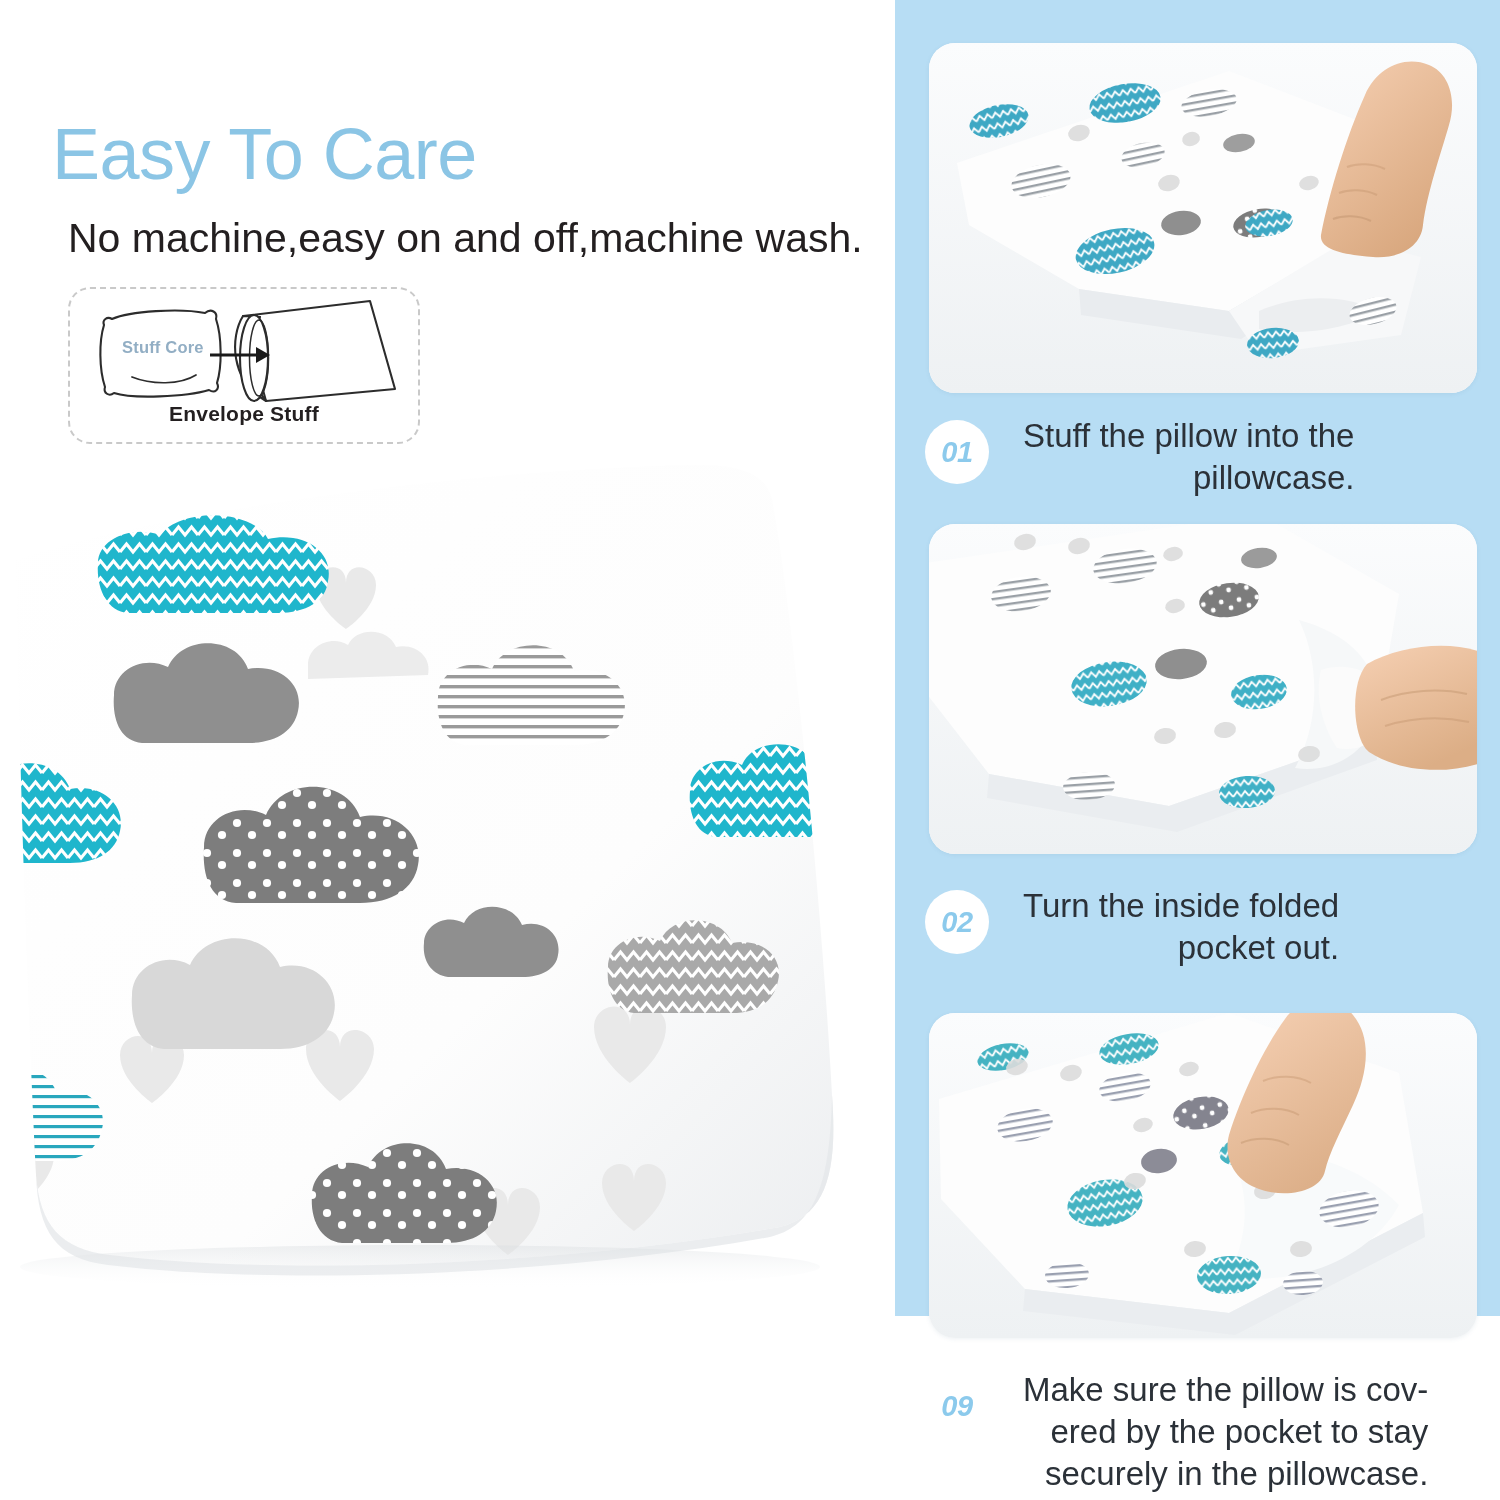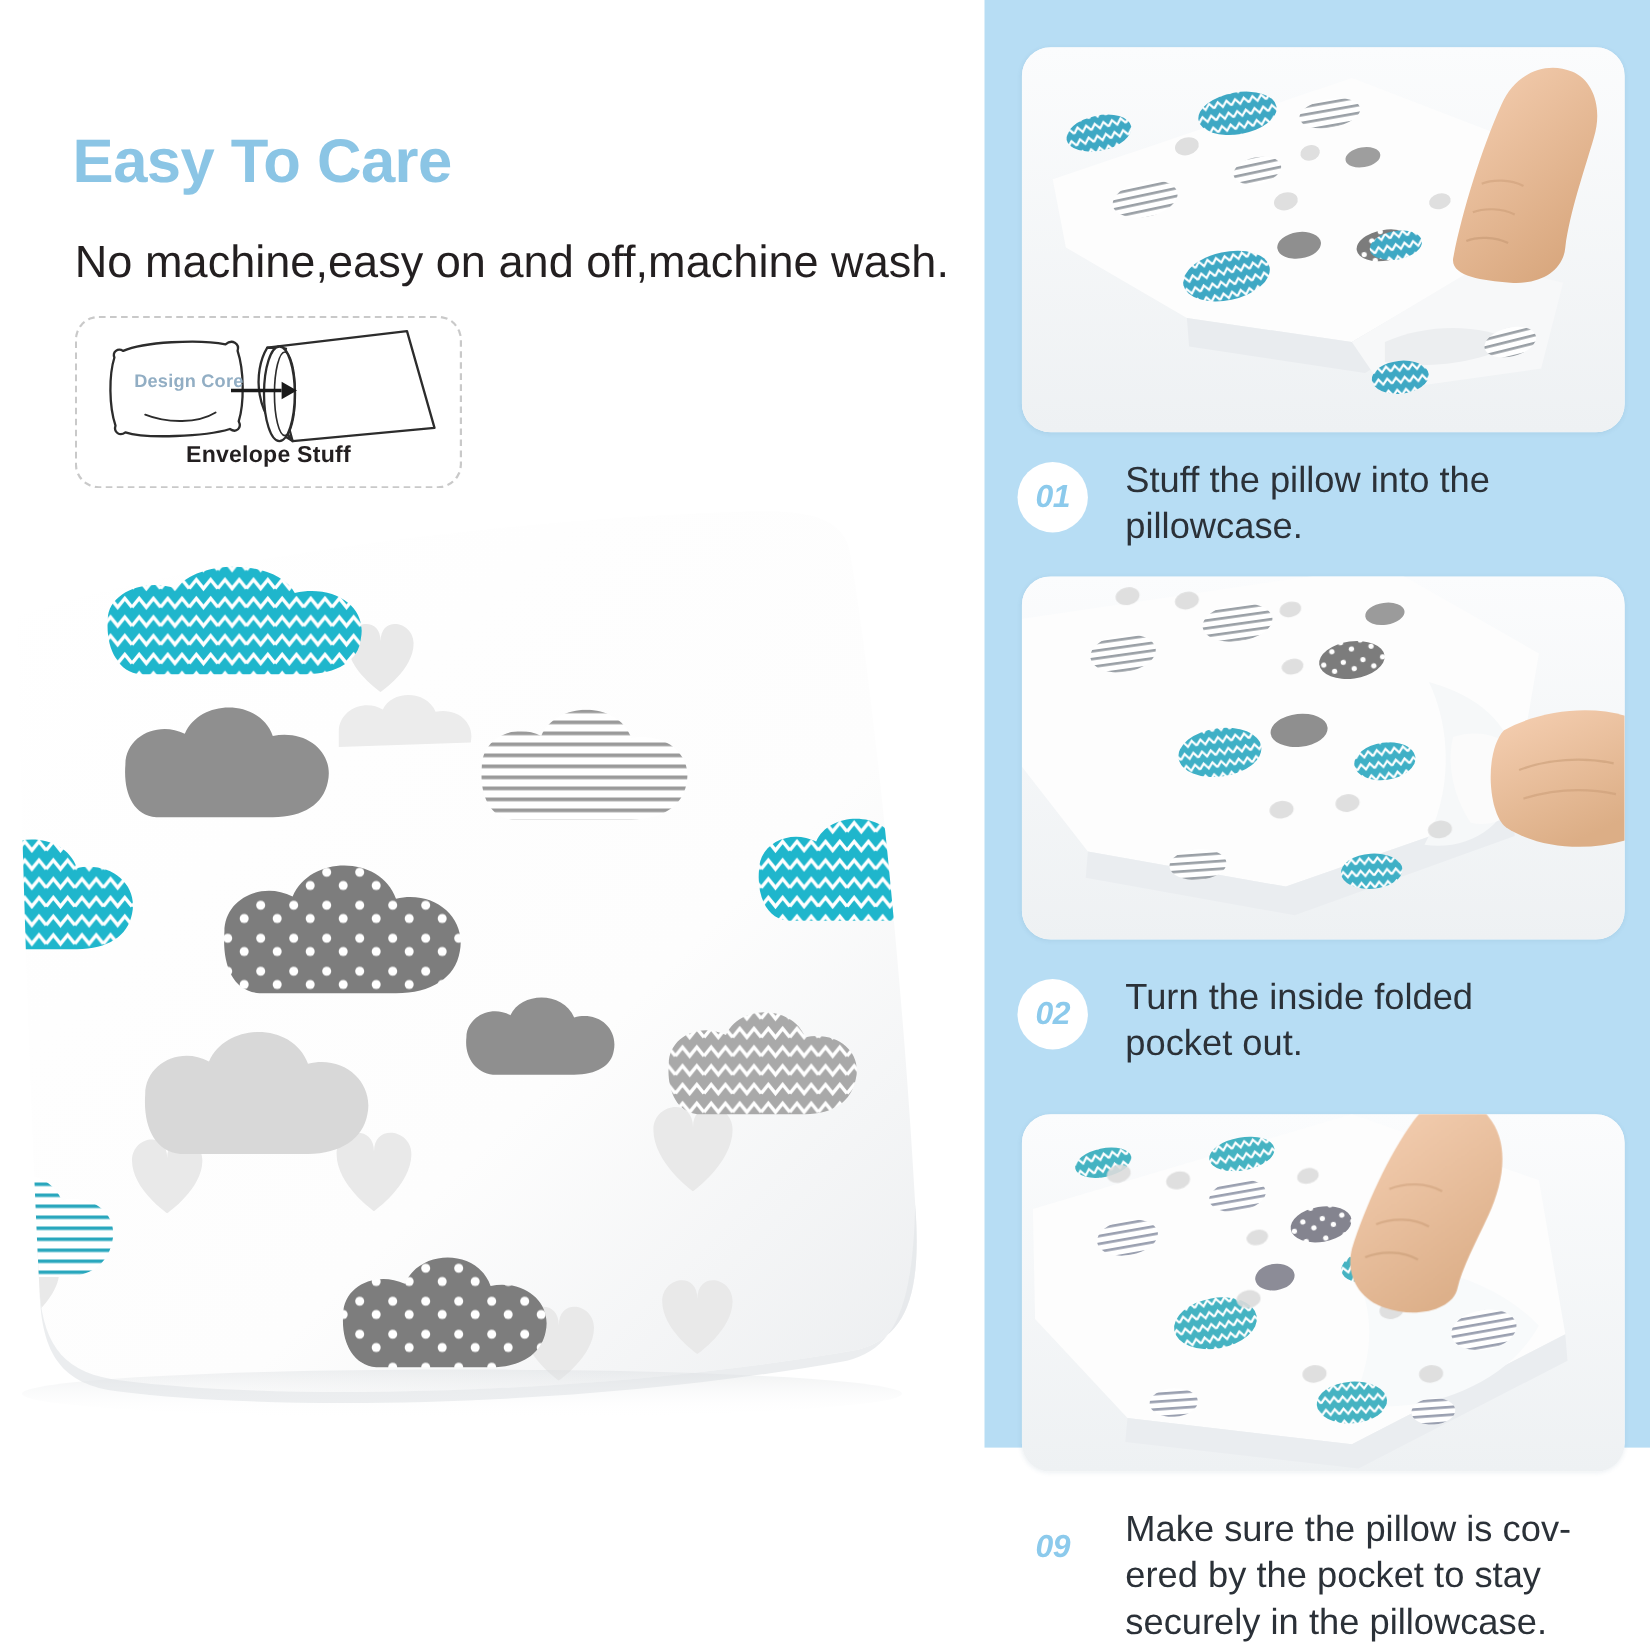--- a/index.html
+++ b/index.html
@@ -8,22 +8,22 @@
     background: #ffffff;
     font-family: "Liberation Sans", sans-serif;
     overflow: hidden;
   }
   #page { position: relative; width: 1500px; height: 1500px; background: #fff; }
 
   
   #left-panel { position: absolute; left: 0; top: 0; width: 895px; height: 1500px; background: #fff; }
 
   #headline {
-    position: absolute; left: 66px; top: 118px;
-    font-size: 56px; font-weight: 700; letter-spacing: -0.5px;
+    position: absolute; left: 52px; top: 118px;
+    font-size: 72px; font-weight: 400; letter-spacing: -0.5px;
     color: #8bc5e5; white-space: nowrap; line-height: 1;
   }
   #subheadline {
     position: absolute; left: 68px; top: 214px;
     font-size: 41px; font-weight: 400; color: #231f20;
     white-space: nowrap; line-height: 1.2;
   }
 
   
   #envelope-card {
@@ -42,20 +42,21 @@
     font-size: 21px; font-weight: 700; color: #231f20; letter-spacing: 0.2px;
   }
 
   
   #hero-pillow { position: absolute; left: -10px; top: 455px; width: 905px; height: 850px; }
 
   
   #right-panel {
     position: absolute; left: 895px; top: 0; width: 605px; height: 1316px;
     background: #b7ddf4;
+    text-align: right;
   }
   .photo-card {
     position: absolute; left: 34px; width: 548px;
     background: #fdfdfd; border-radius: 26px; overflow: hidden;
     box-shadow: 0 1px 4px rgba(80,120,150,0.10);
   }
   #photo-card-1 { top: 43px;   height: 350px; }
   #photo-card-2 { top: 524px;  height: 330px; }
   #photo-card-3 { top: 1013px; height: 325px; }
   .photo-card svg { display: block; width: 100%; height: 100%; }
@@ -110,21 +111,21 @@
           <ellipse cx="184" cy="69" rx="14" ry="43" fill="#ffffff"></ellipse>
 
           <ellipse cx="189" cy="69" rx="9.5" ry="38" fill="none" stroke="#2c2c2c" stroke-width="1.5"></ellipse>
         </g>
 
         <g>
           <line x1="140" y1="66" x2="186" y2="66" stroke="#1a1a1a" stroke-width="3.2"></line>
           <path d="M186 58 L200 66 L186 74 Z" fill="#1a1a1a"></path>
         </g>
       </svg>
-      <div id="pillow-core-label">Design Core</div>
+      <div id="pillow-core-label">Stuff Core</div>
       <div id="envelope-design-label">Envelope Stuff</div>
     </div>
 
     <svg id="hero-pillow" viewBox="0 0 905 850">
       <defs>
 
         <pattern id="zigTeal" width="26" height="17" patternUnits="userSpaceOnUse">
           <rect width="26" height="17" fill="#1fb6cc"></rect>
           <path d="M0 12 L6.5 4 L13 12 L19.5 4 L26 12" fill="none" stroke="#ffffff" stroke-width="3.1"></path>
         </pattern>

